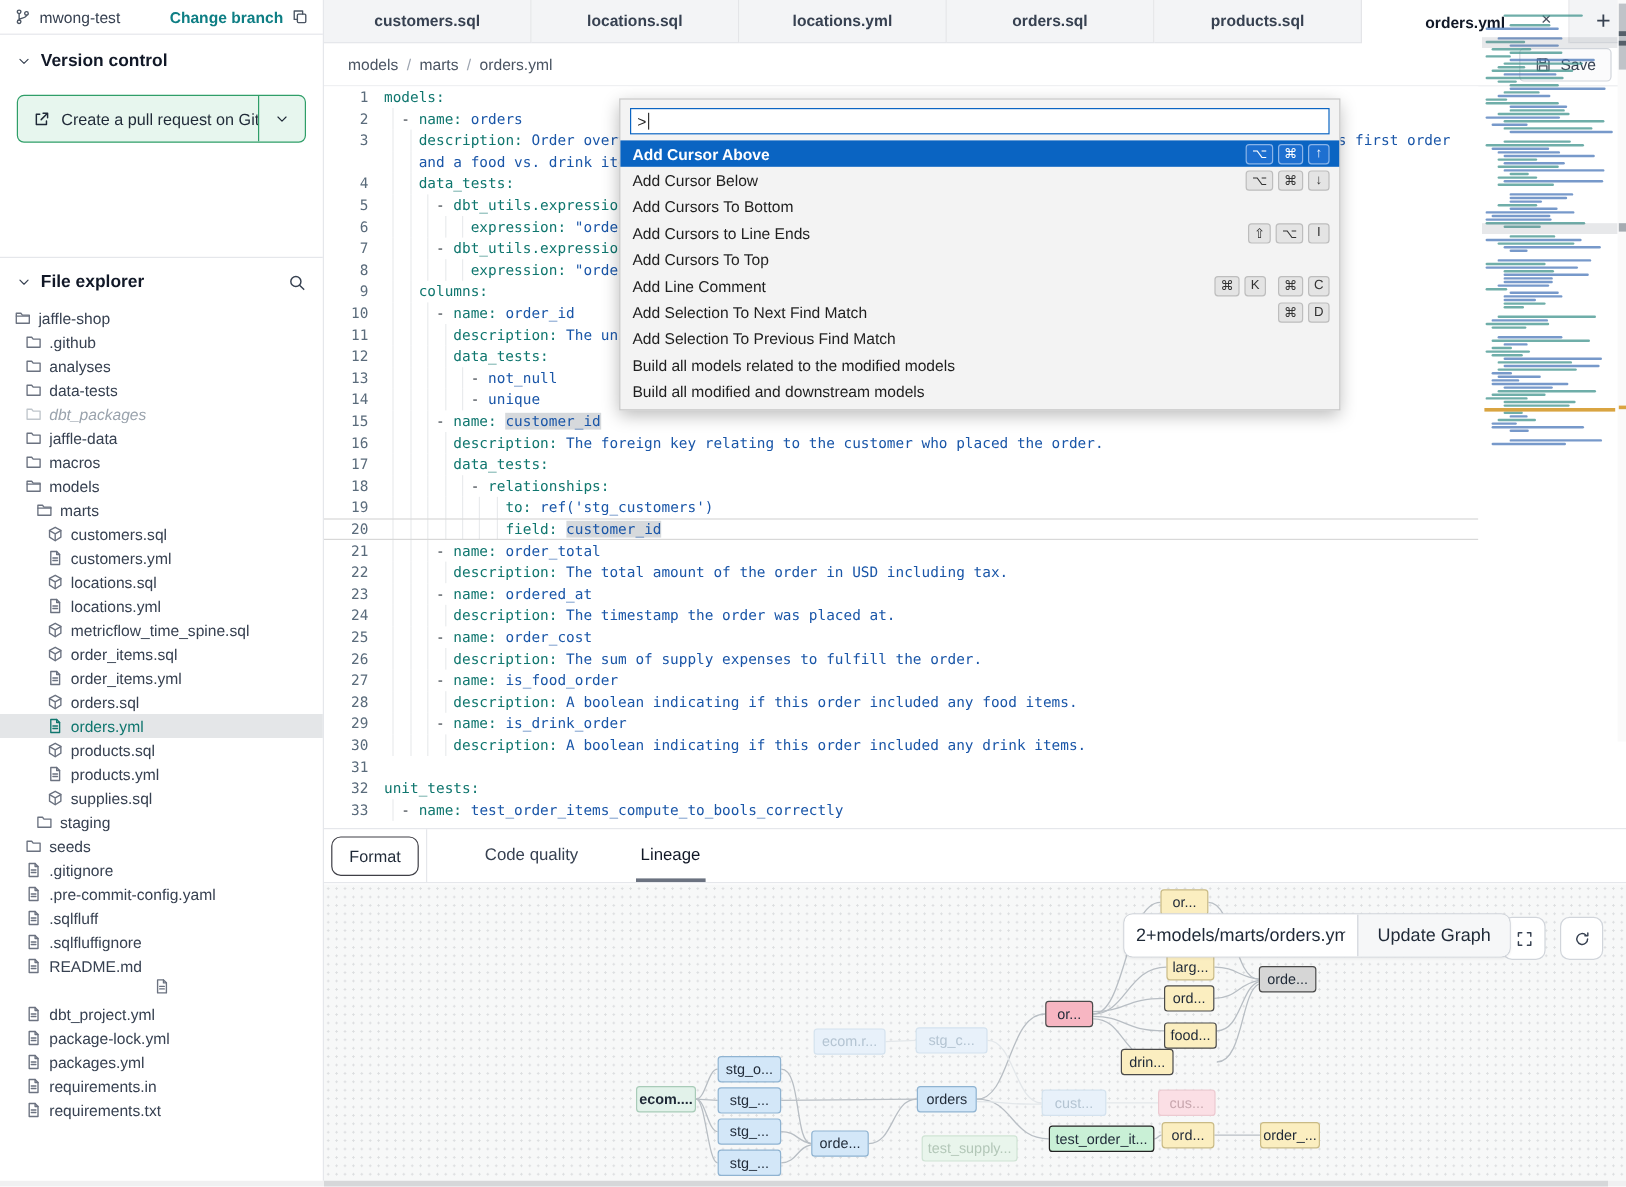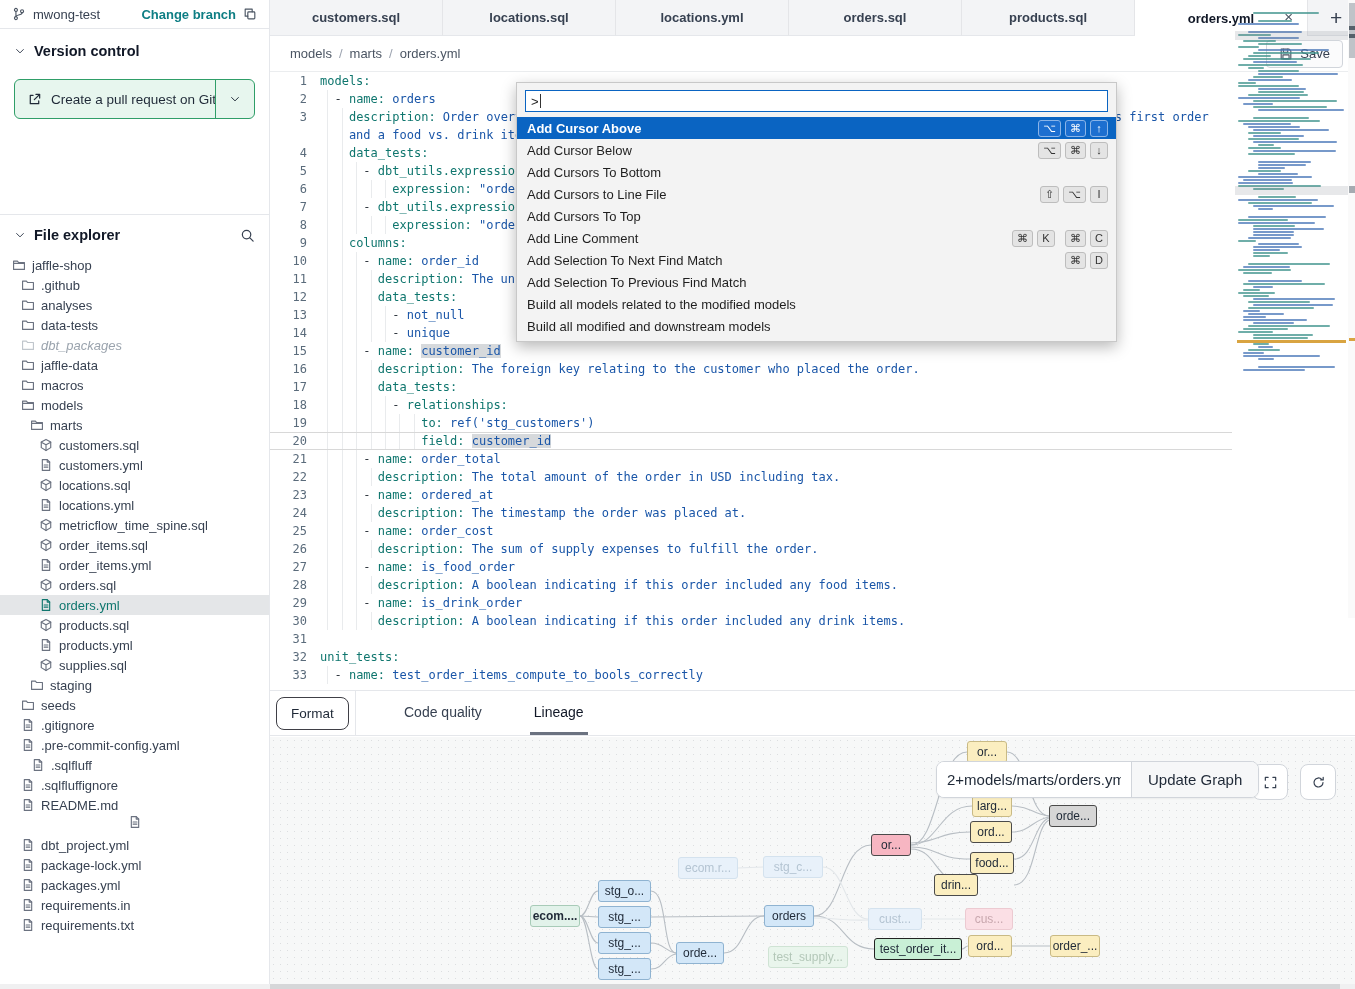--- a/index.html
+++ b/index.html
@@ -405,21 +405,21 @@
         <div class="tree-row" style="padding-left: 21px;">
           <span class="ico">
             <svg width="14" height="14" viewBox="0 0 16 16">
               <path d="M3.8 1.8h5.6l2.8 2.8v9.6H3.8z"></path>
               <path d="M9.4 1.8v2.9h2.8"></path>
               <path d="M5.8 8h4.4M5.8 10.4h4.4"></path>
             </svg>
           </span>
           <span class="tree-label">.pre-commit-config.yaml</span>
         </div>
-        <div class="tree-row" style="padding-left: 31px;">
+        <div class="tree-row" style="padding-left: 21px;">
           <span class="ico">
             <svg width="14" height="14" viewBox="0 0 16 16">
               <path d="M3.8 1.8h5.6l2.8 2.8v9.6H3.8z"></path>
               <path d="M9.4 1.8v2.9h2.8"></path>
               <path d="M5.8 8h4.4M5.8 10.4h4.4"></path>
             </svg>
           </span>
           <span class="tree-label">.sqlfluff</span>
         </div>
         <div class="tree-row" style="padding-left: 21px;">
@@ -820,21 +820,21 @@
               <span class="keycap">⌥</span>
               <span class="keycap">⌘</span>
               <span class="keycap">↓</span>
             </span>
           </span>
         </div>
         <div class="pal-item">
           <span class="pal-label">Add Cursors To Bottom</span>
         </div>
         <div class="pal-item">
-          <span class="pal-label">Add Cursors to Line File</span>
+          <span class="pal-label">Add Cursors to Line Ends</span>
           <span class="pal-keys">
             <span class="key-group">
               <span class="keycap">⇧</span>
               <span class="keycap">⌥</span>
               <span class="keycap">I</span>
             </span>
           </span>
         </div>
         <div class="pal-item">
           <span class="pal-label">Add Cursors To Top</span>

